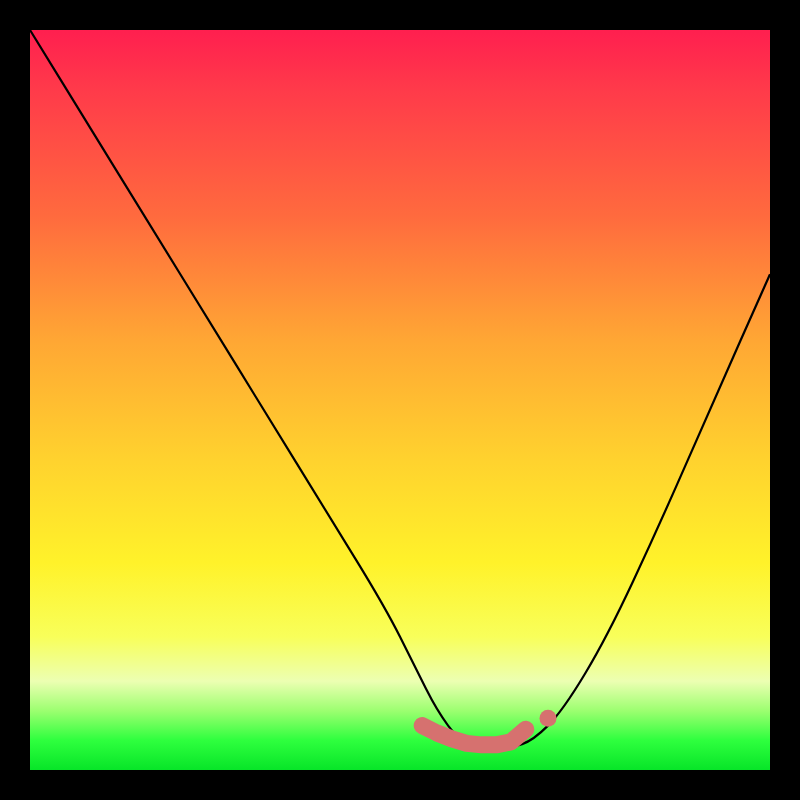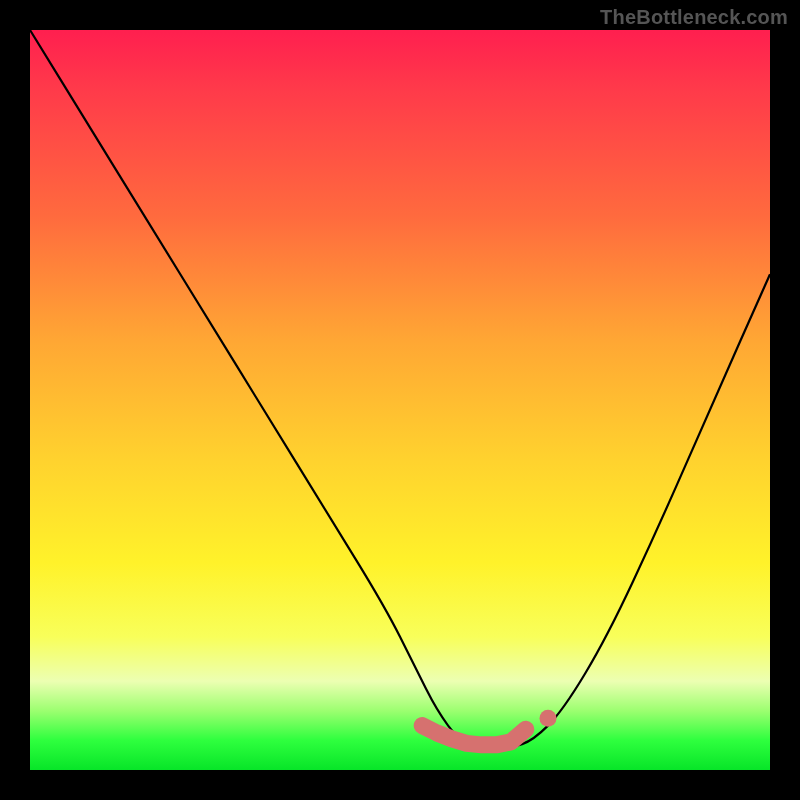--- a/index.html
+++ b/index.html
@@ -58,21 +58,20 @@
     width: 740px;
     height: 740px;
     overflow: visible;
   }
 </style>
 </head>
 <body>
 
 <div class="frame">
 
-  <div class="attribution">TheBottleneck.com</div>
 
   <div class="plot">
     <svg class="curve" viewBox="0 0 740 740">
       <path id="main-curve" fill="none" stroke="#000" stroke-width="2.2" d="M 0 0 Q 0 0 29.6 48.10000000000002 Q 59.2 96.20000000000005 88.80000000000001 144.3 Q 118.4 192.39999999999998 148 240.5 Q 177.6 288.6 207.2 336.70000000000005 Q 236.8 384.8 266.4 432.9 Q 296 481 325.6 529.1 Q 355.2 577.2 370 606.8 Q 384.8 636.4 395.90000000000003 658.5999999999999 Q 407.00000000000006 680.8 418.1 695.5999999999999 Q 429.2 710.4 436.6 714.0999999999999 Q 444 717.8 451.4 717.8 Q 458.8 717.8 469.9 717.8 Q 481 717.8 492.1 714.0999999999999 Q 503.20000000000005 710.4 518 695.5999999999999 Q 532.8 680.8 555 643.8 Q 577.2 606.8 603.1 551.3 Q 629 495.79999999999995 654.9000000000001 436.6 Q 680.8000000000001 377.40000000000003 710.4000000000001 310.8 L 740 244.2"></path>
       <g id="marker-group">
           <path d="M 392.20000000000005 695.6 L 407.00000000000006 703 L 421.79999999999995 708.92 L 436.59999999999997 713.36 L 451.4 714.84 L 466.2 714.84 L 481 711.88 L 495.8 699.3" fill="none" stroke="#d6716f" stroke-width="17" stroke-linecap="round" stroke-linejoin="round"></path>
           <circle cx="518" cy="688.2" r="8.5" fill="#d6716f"></circle>
         </g>
     </svg>
   </div>

